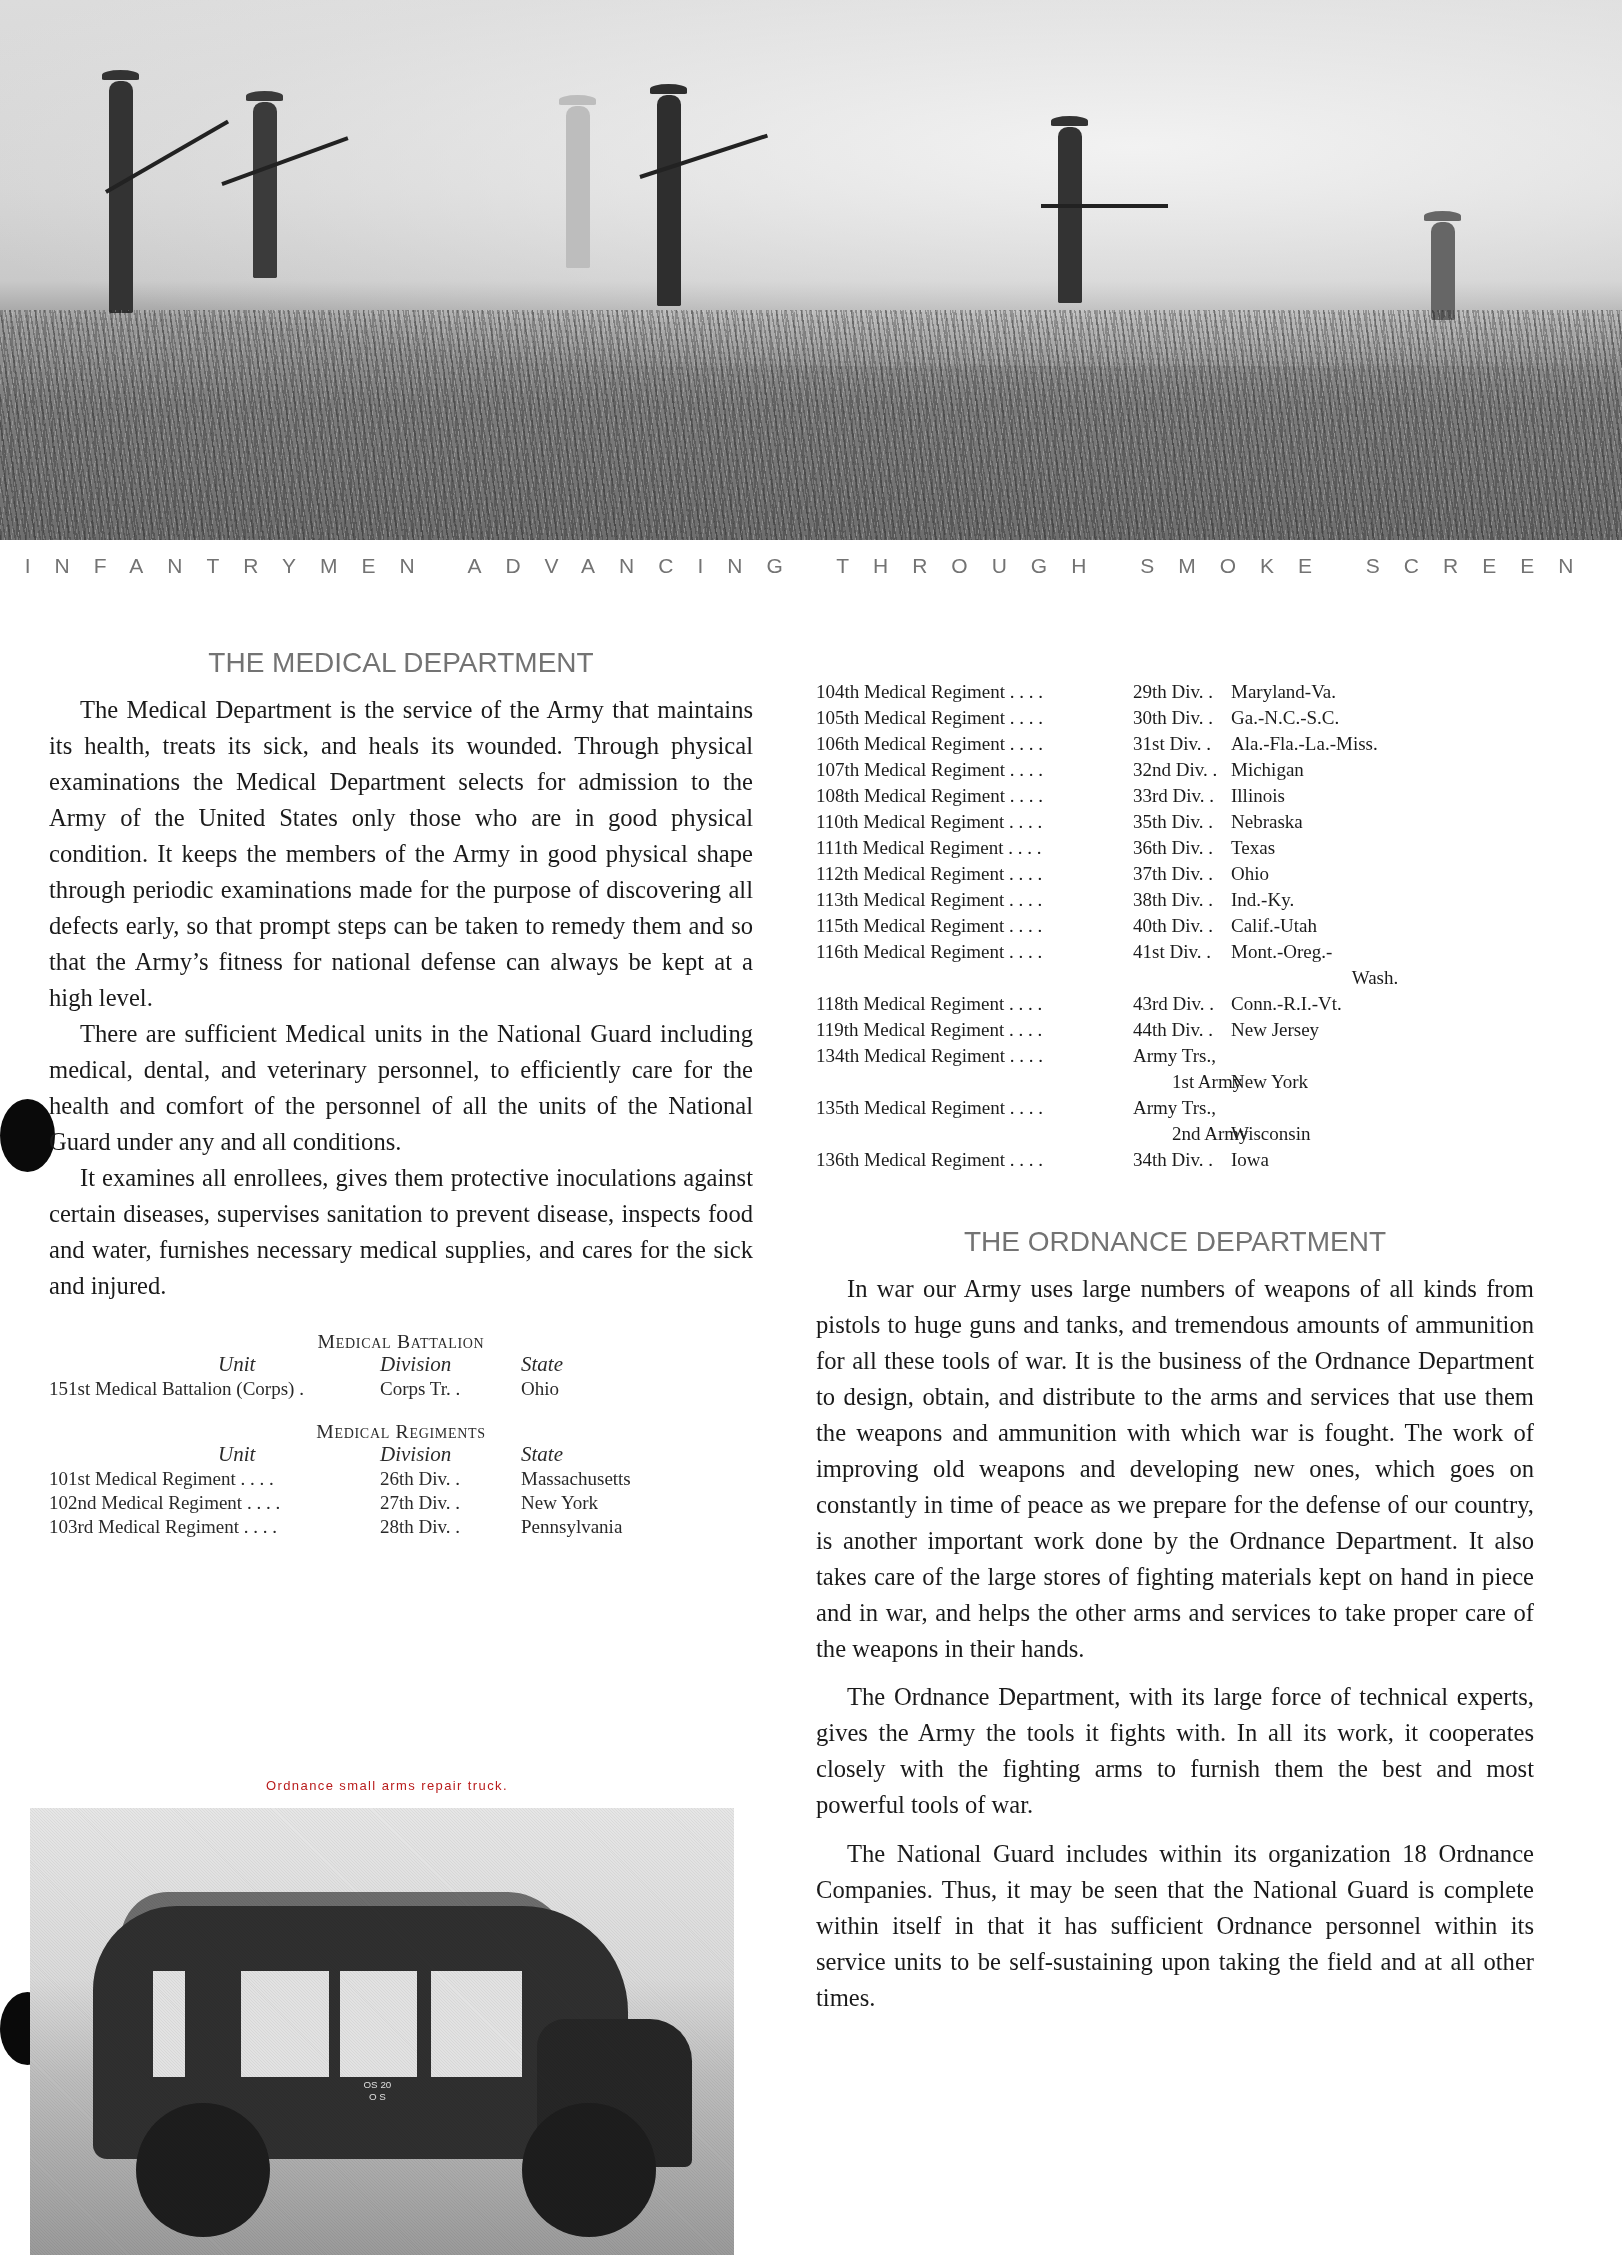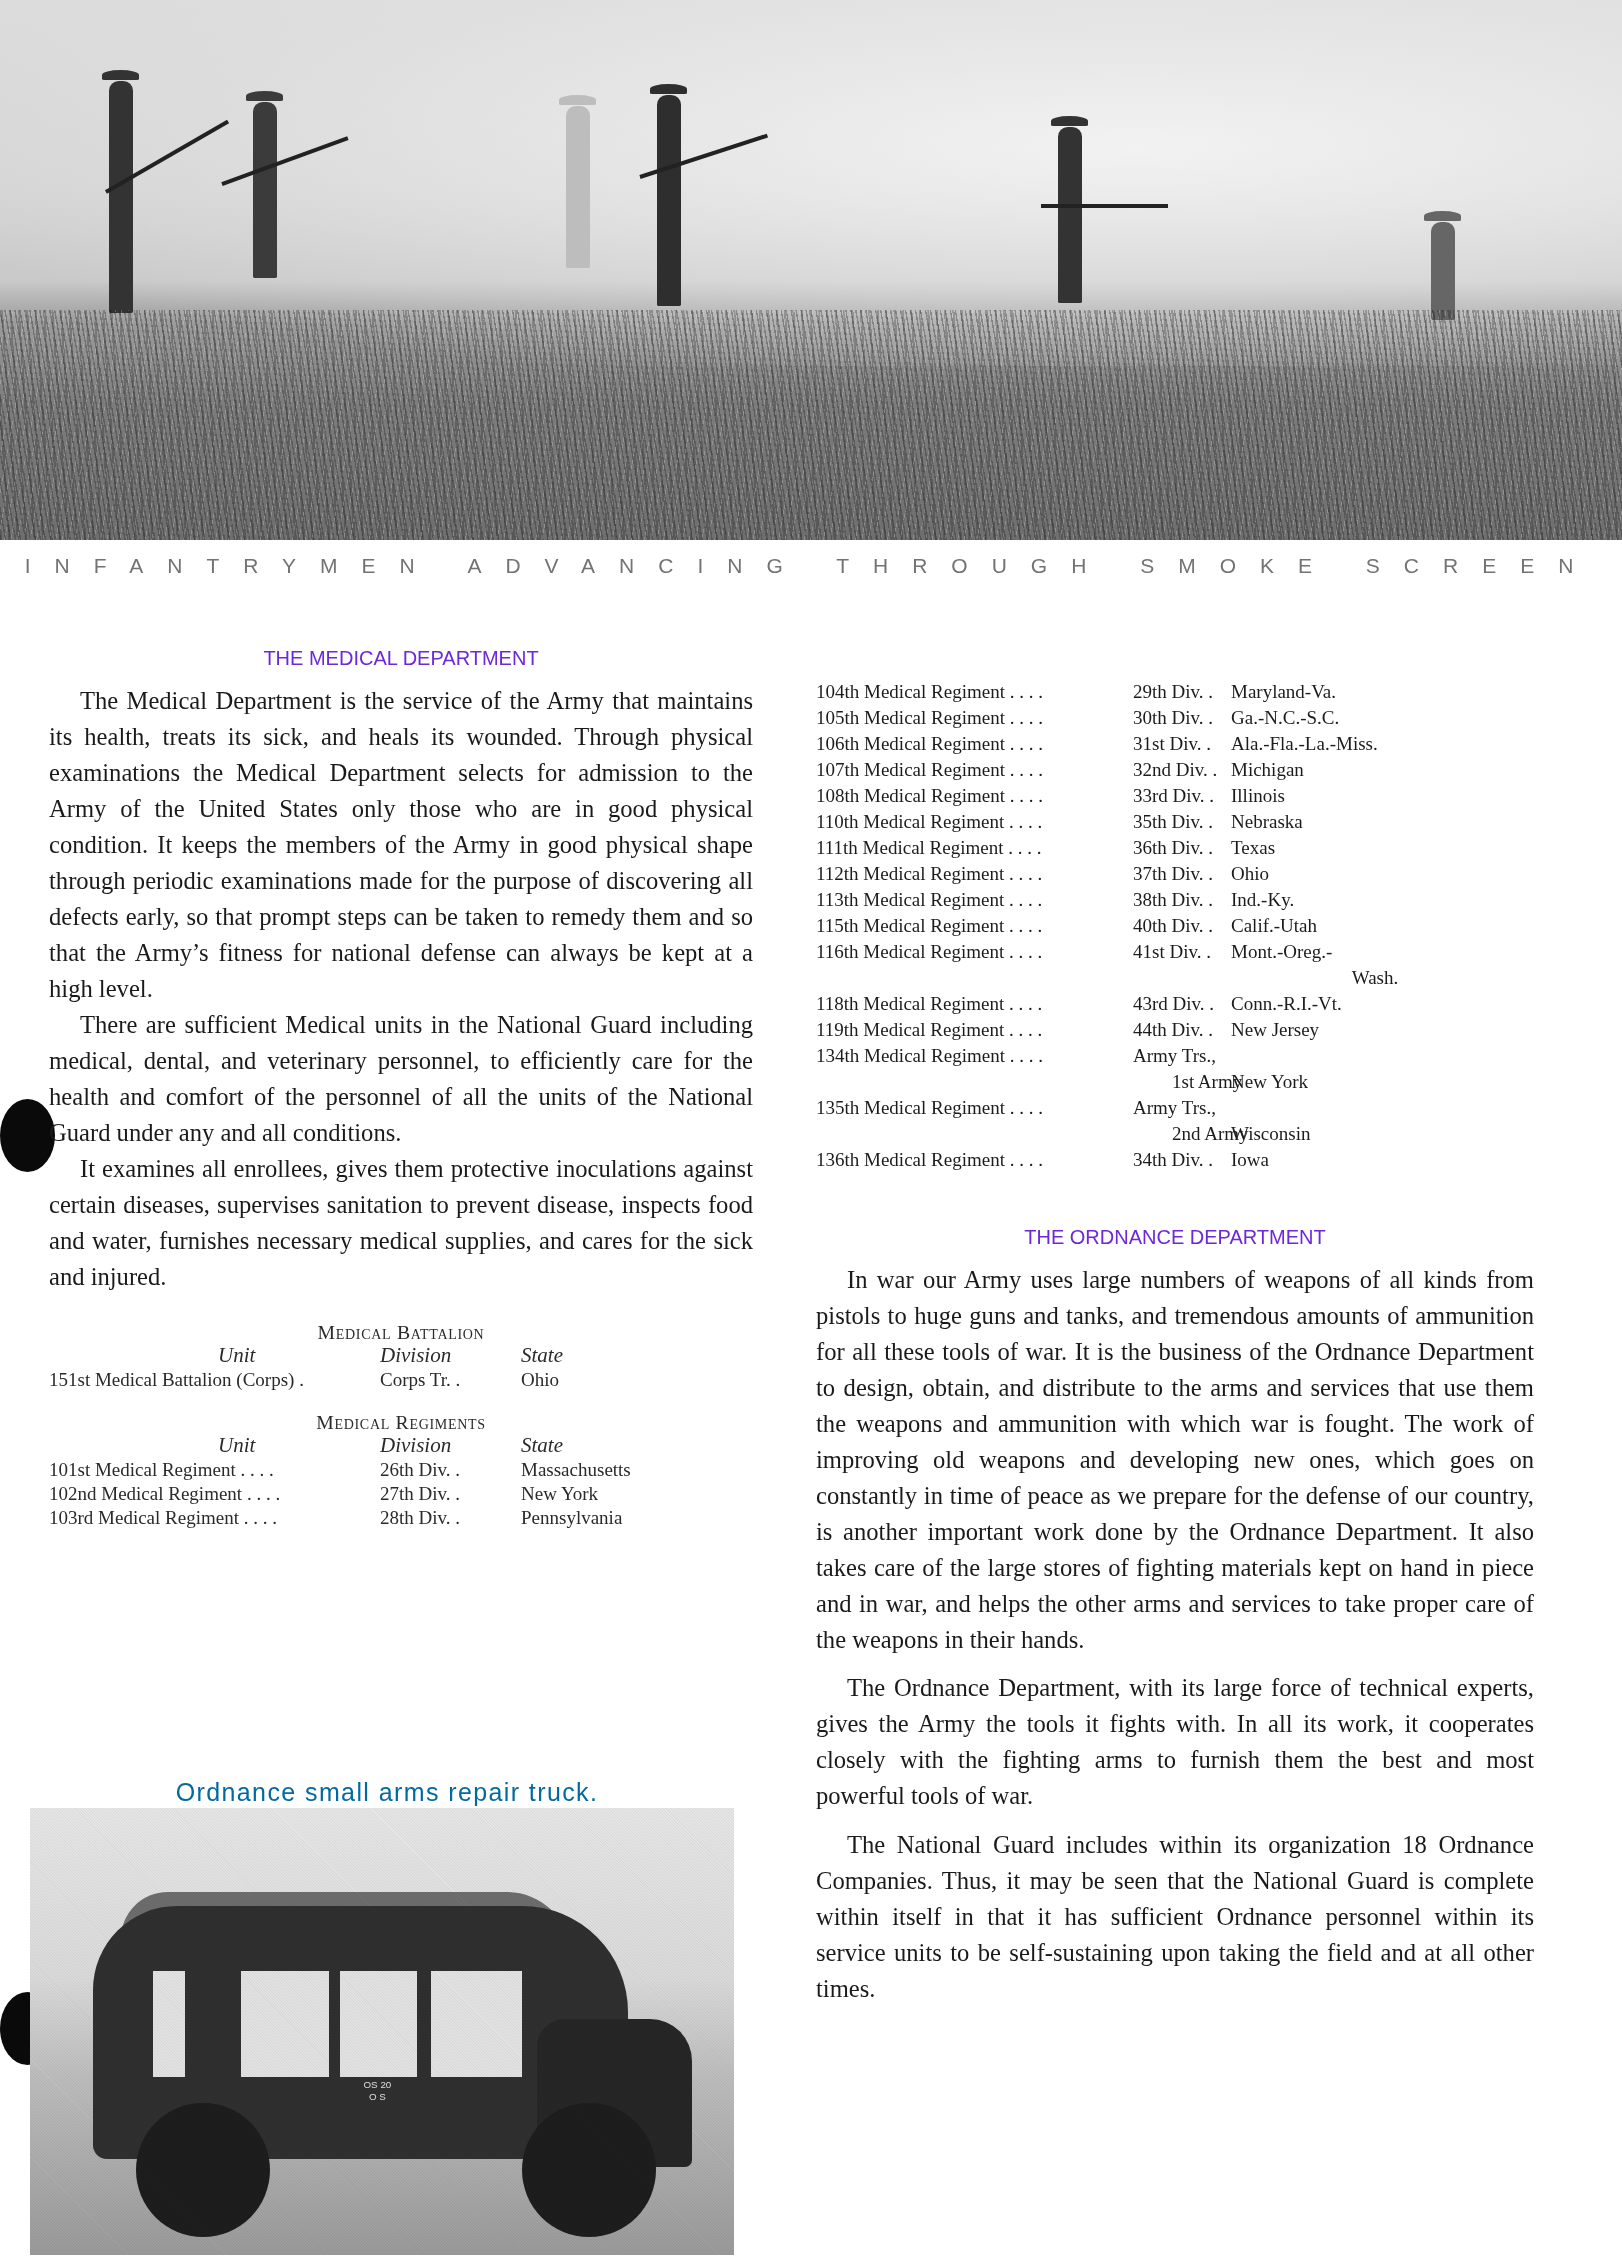--- a/index.html
+++ b/index.html
@@ -31,37 +31,37 @@
   .soldier .rifle { position: absolute; height: 4.2px; background: #222; transform-origin: left center; }
   .caption-wide {
     position: absolute; left: 0; top: 554px; width: 1622px; text-align: center;
     font-family: "Liberation Sans", "DejaVu Sans", sans-serif; font-size: 21px;
     letter-spacing: 24px; color: #737373; font-weight: 400; white-space: nowrap;
   }
   
   .col-left { position: absolute; left: 49px; top: 647px; width: 704px; }
   .col-right { position: absolute; left: 816px; top: 679px; width: 718px; }
   .section-title {
-    font-family: "Liberation Sans", "DejaVu Sans", sans-serif; font-size: 20px; letter-spacing: 0px;
-    text-align: center; color: #6d28d9; margin: 0 0 12.7px 0; font-weight: 400;
+    font-family: "Liberation Sans", "DejaVu Sans", sans-serif; font-size: 28px; letter-spacing: 0px;
+    text-align: center; color: #737373; margin: 0 0 12.7px 0; font-weight: 400;
   }
   .para {
     font-size: 24.6px; line-height: 36px; text-align: justify; text-indent: 31px; margin: 0; color: #1a1a1a;
   }
   .para + .para { margin-top: 0; }
   .tbl-wrap { margin-top: 27px; font-size: 17.6px; line-height: 20.4px; color: #2a2a2a; }
   .tbl-head { text-align: center; font-variant: small-caps; font-size: 19.7px; letter-spacing: 0.7px; margin: 0 0 2.8px 0; }
   .tbl-cols { display: grid; grid-template-columns: 331px 141px 169px; font-style: italic; font-size: 21px; margin-bottom: 2.8px; }
   .tbl-cols span:first-child { padding-left: 169px; }
   .row { display: grid; grid-template-columns: 331px 141px 183px; white-space: pre; font-size: 19px; line-height: 24px; }
   .row-r { display: grid; grid-template-columns: 317px 98px 253px; white-space: pre; font-size: 19px; line-height: 26px; }
   .spacer { height: 19.7px; }
   .truck-caption {
     position: absolute; left: 0; top: 1778px; width: 774px; text-align: center;
-    font-family: "Liberation Sans", "DejaVu Sans", sans-serif; font-size: 25px; letter-spacing: 1.4px; color: #0369a1;
+    font-family: "Liberation Sans", "DejaVu Sans", sans-serif; font-size: 13px; letter-spacing: 1.4px; color: #b91c1c;
   }
   .truck-photo {
     position: absolute; left: 29.5px; top: 1808px; width: 704px; height: 447px; overflow: hidden;
     background: linear-gradient(180deg, #e6e6e6 0%, #dadada 38%, #bdbdbd 60%, #9a9a9a 100%);
   }
   .truck-photo::after {
     content: ""; position: absolute; inset: 0;
     background: repeating-linear-gradient(45deg, rgba(0,0,0,0.05) 0 0.7px, transparent 0.7px 2.1px);
   }
   .truck-body { position: absolute; left: 63px; top: 98px; width: 535px; height: 253px; background: #2f2f2f; border-radius: 84px 106px 14px 14px; }

